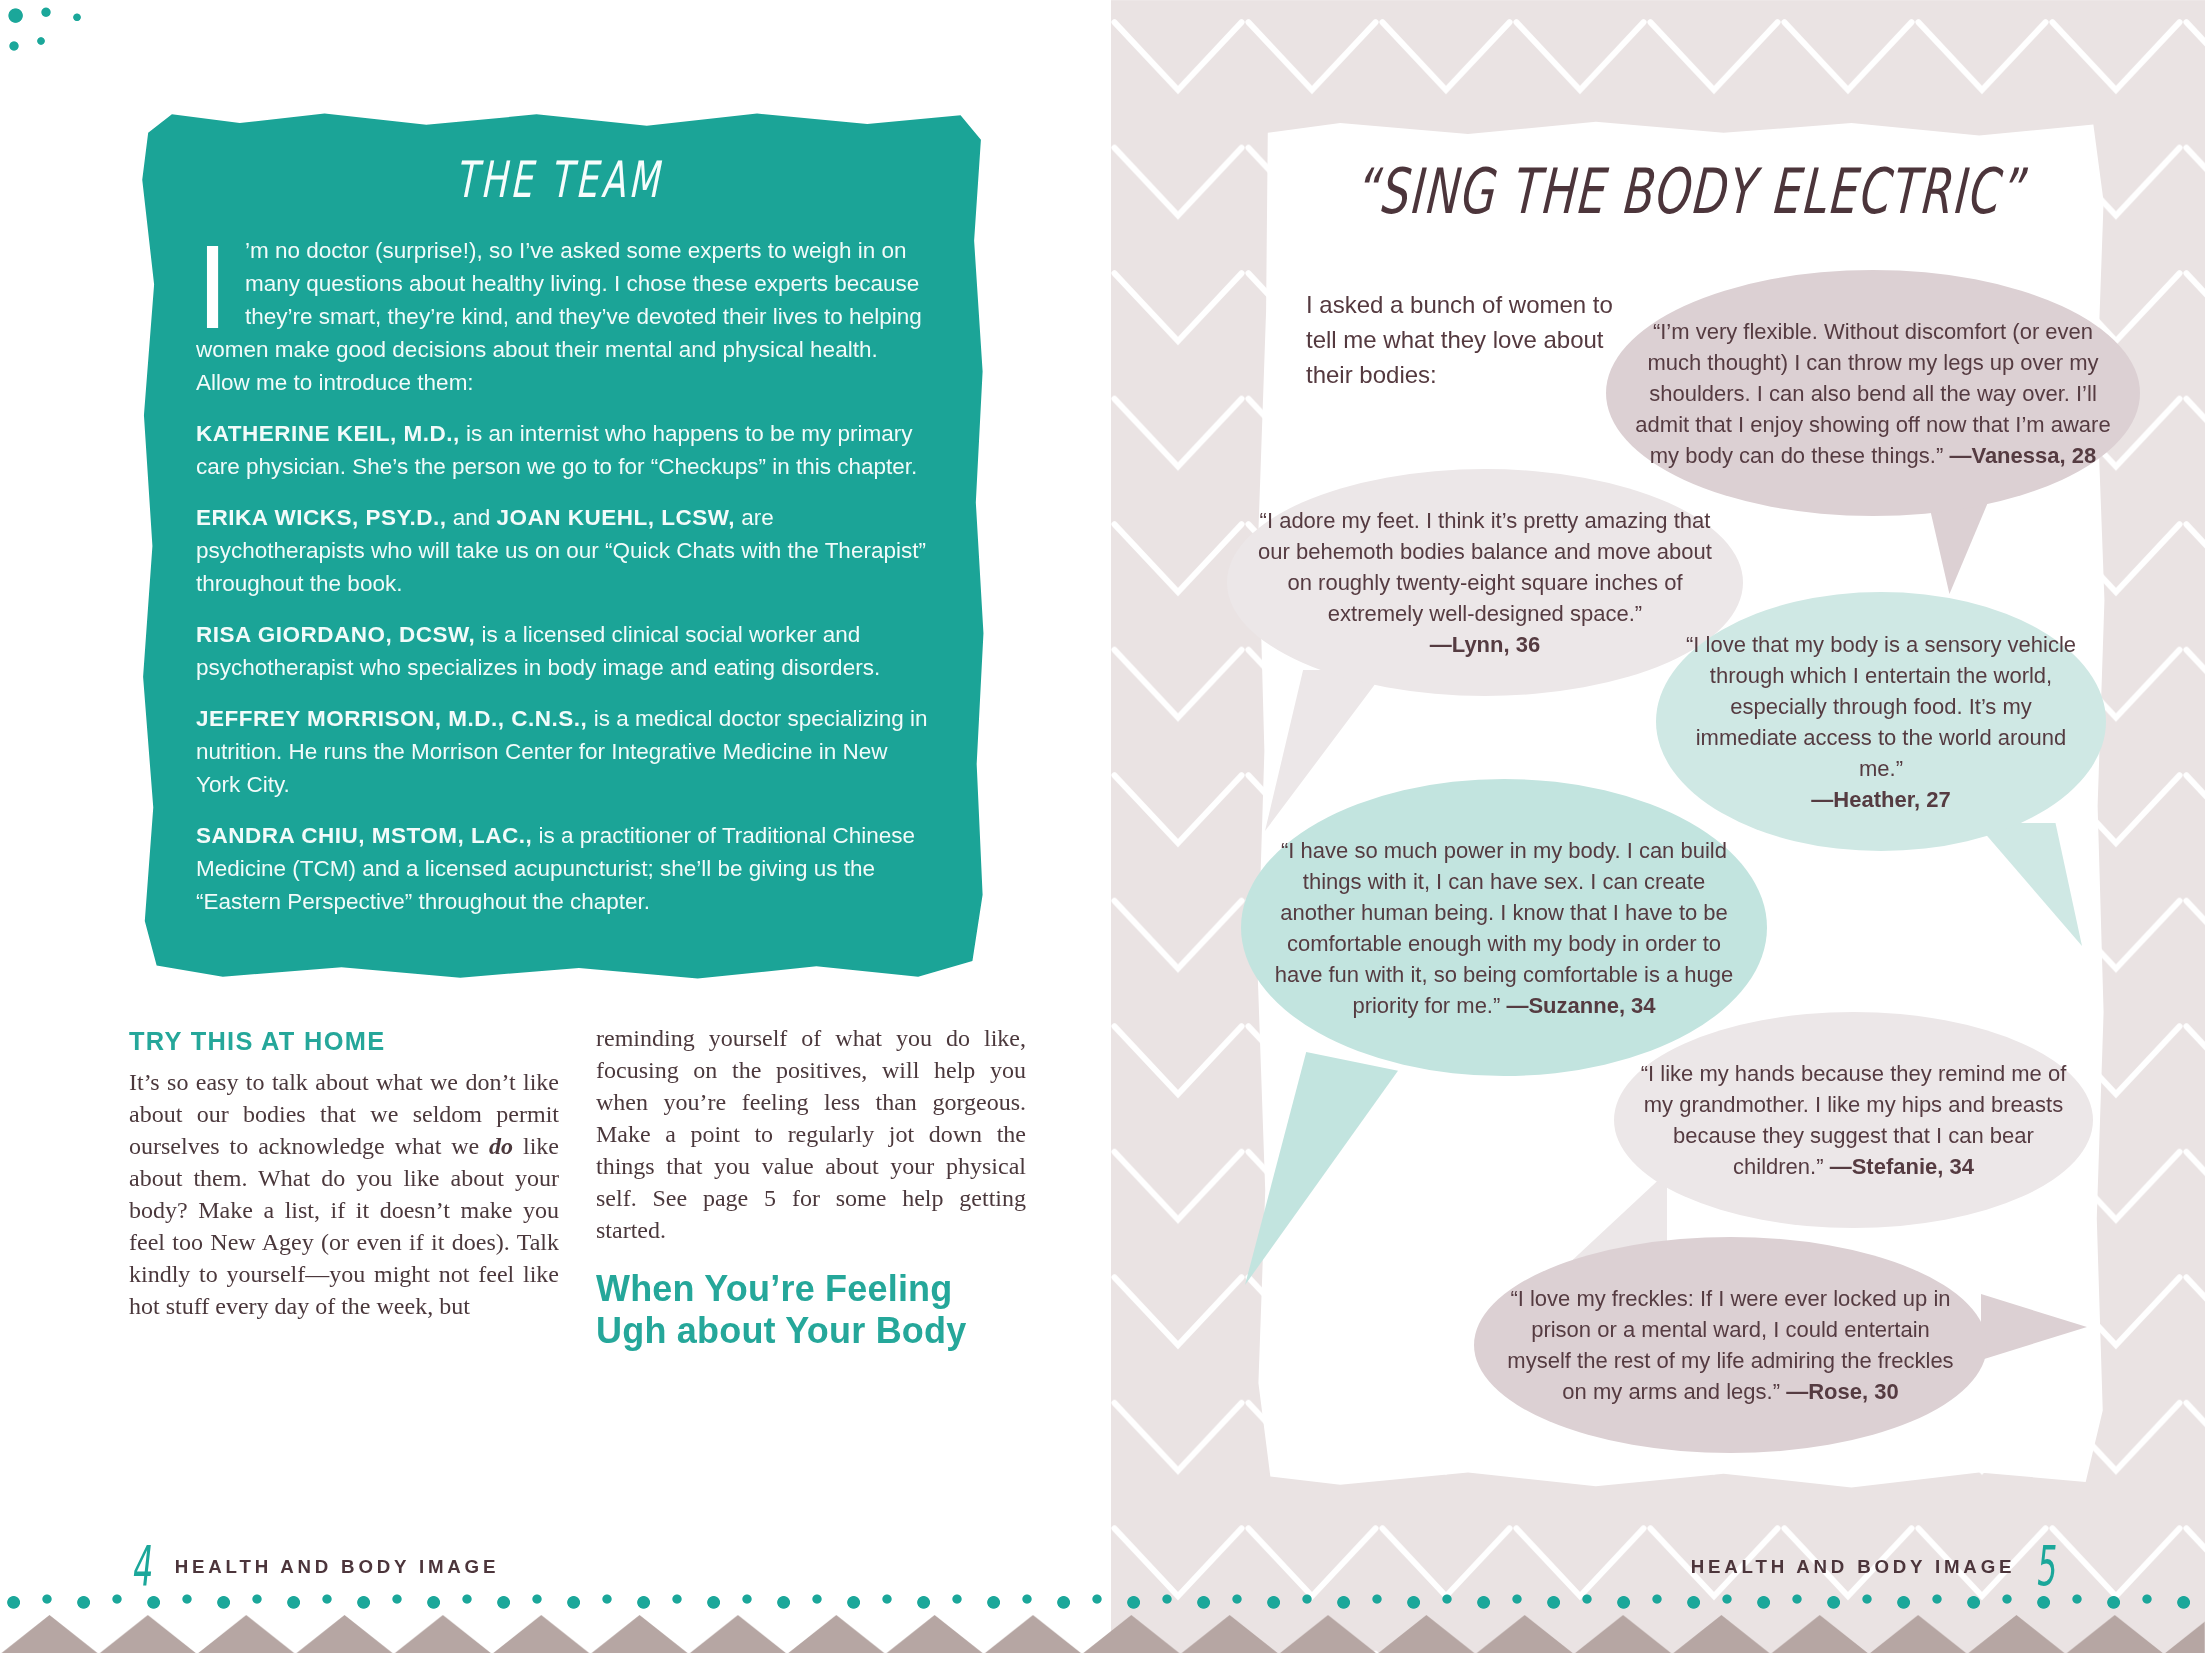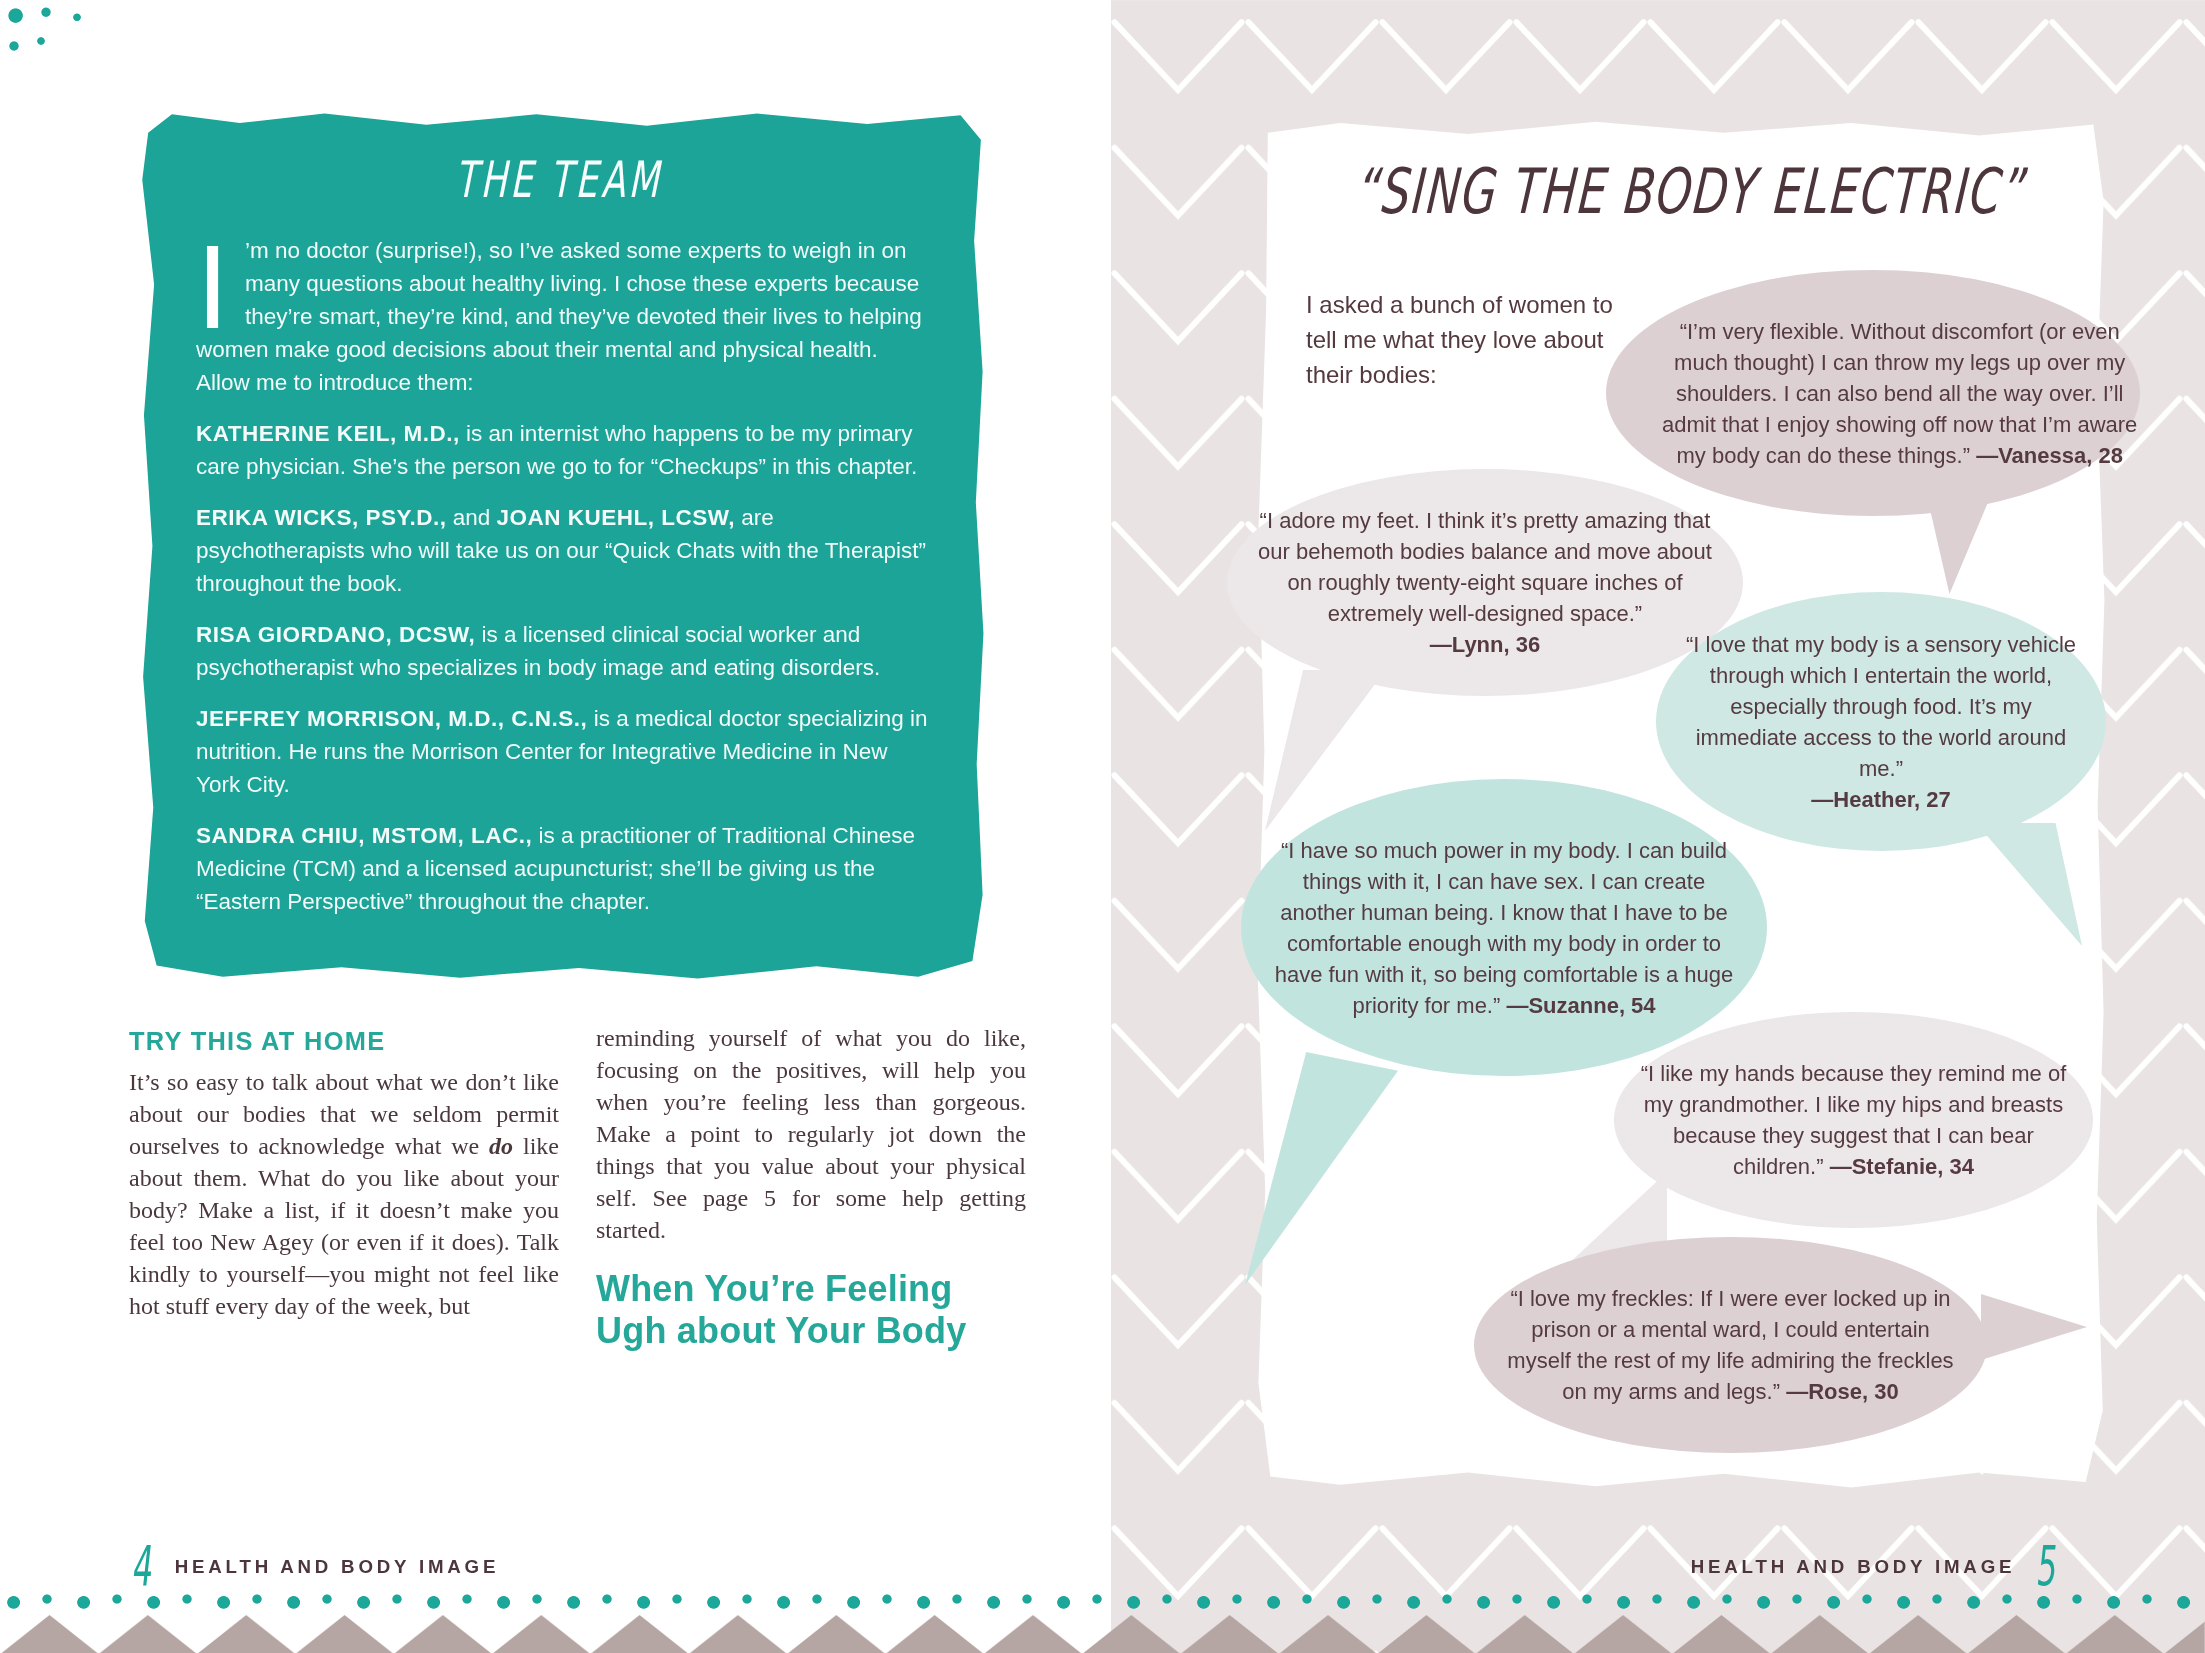--- a/index.html
+++ b/index.html
@@ -58,21 +58,21 @@
     clip-path:polygon(1.5% 1%,10% .3%,25% 1.1%,40% .2%,55% 1%,70% .3%,85% 1.2%,98.4% .4%,99.6% 6%,98.8% 20%,99.7% 35%,98.9% 50%,99.6% 65%,98.8% 80%,99.5% 94%,97.5% 99.2%,85% 98.5%,70% 99.6%,55% 98.6%,40% 99.5%,25% 98.5%,10% 99.4%,1.8% 98.8%,.4% 92%,1.2% 78%,.3% 62%,1.1% 46%,.4% 30%,1.3% 14%);}
   .sing-title{position:absolute;left:1264px;top:161px;width:857px;margin:0;text-align:center;
     color:#4c353b;font-size:53px;font-weight:500;letter-spacing:1.7px;transform:scale(.85,1.18) skewX(-7deg);}
   .sing-intro{position:absolute;left:1306px;top:287px;width:314px;margin:0;
     font-size:24px;line-height:35px;color:#54393f;}
 
   .bubble{position:absolute;border-radius:50%;display:flex;align-items:center;justify-content:center;z-index:3;}
   .bubble-inner{width:90%;text-align:center;color:#553b41;font-size:22px;line-height:31px;}
   .bubble-inner b{font-weight:700;}
   .attr-block{display:block;}
-  .b0{left:1606px;top:270px;width:534px;height:246px;background:#dcd0d3;justify-content:flex-end;}
+  .b0{left:1606px;top:270px;width:534px;height:246px;background:#dcd0d3;}
   .b1{left:1227px;top:469px;width:516px;height:227px;background:#ece7e8;}
   .b2{left:1656px;top:592px;width:450px;height:259px;background:#cfe8e4;}
   .b3{left:1241px;top:779px;width:526px;height:297px;background:#c2e4df;}
   .b4{left:1614px;top:1012px;width:479px;height:216px;background:#ece7e8;}
   .b5{left:1474px;top:1237px;width:513px;height:216px;background:#dcd0d3;}
 
   .tail{position:absolute;z-index:2;}
   .t0{left:1913px;top:488px;width:81px;height:106px;background:#dcd0d3;clip-path:polygon(15% 0,100% 0,45% 100%);}
   .t1{left:1265px;top:670px;width:127px;height:161px;background:#ece7e8;clip-path:polygon(30% 0,95% 0,0 100%);}
   .t2{left:1976px;top:823px;width:106px;height:123px;background:#cfe8e4;clip-path:polygon(0 0,75% 0,100% 100%);}
@@ -141,21 +141,21 @@
     <div class="bubble b0">
       <div class="bubble-inner"><span>“I’m very flexible. Without discomfort (or even much thought) I can throw my legs up over my shoulders. I can also bend all the way over. I’ll admit that I enjoy showing off now that I’m aware my body can do these things.”</span> <b>—Vanessa, 28</b></div>
     </div>
     <div class="bubble b1">
       <div class="bubble-inner"><span>“I adore my feet. I think it’s pretty amazing that our behemoth bodies balance and move about on roughly twenty-eight square inches of extremely well-designed space.”</span> <b class="attr-block">—Lynn, 36</b></div>
     </div>
     <div class="bubble b2">
       <div class="bubble-inner"><span>“I love that my body is a sensory vehicle through which I entertain the world, especially through food. It’s my immediate access to the world around me.”</span> <b class="attr-block">—Heather, 27</b></div>
     </div>
     <div class="bubble b3">
-      <div class="bubble-inner"><span>“I have so much power in my body. I can build things with it, I can have sex. I can create another human being. I know that I have to be comfortable enough with my body in order to have fun with it, so being comfortable is a huge priority for me.”</span> <b>—Suzanne, 54</b></div>
+      <div class="bubble-inner"><span>“I have so much power in my body. I can build things with it, I can have sex. I can create another human being. I know that I have to be comfortable enough with my body in order to have fun with it, so being comfortable is a huge priority for me.”</span> <b>—Suzanne, 34</b></div>
     </div>
     <div class="bubble b4">
       <div class="bubble-inner"><span>“I like my hands because they remind me of my grandmother. I like my hips and breasts because they suggest that I can bear children.”</span> <b>—Stefanie, 34</b></div>
     </div>
     <div class="bubble b5">
       <div class="bubble-inner"><span>“I love my freckles: If I were ever locked up in prison or a mental ward, I could entertain myself the rest of my life admiring the freckles on my arms and legs.”</span> <b>—Rose, 30</b></div>
     </div>
 
     <footer class="footer footer-right">
       <span class="footer-label">HEALTH AND BODY IMAGE</span>

